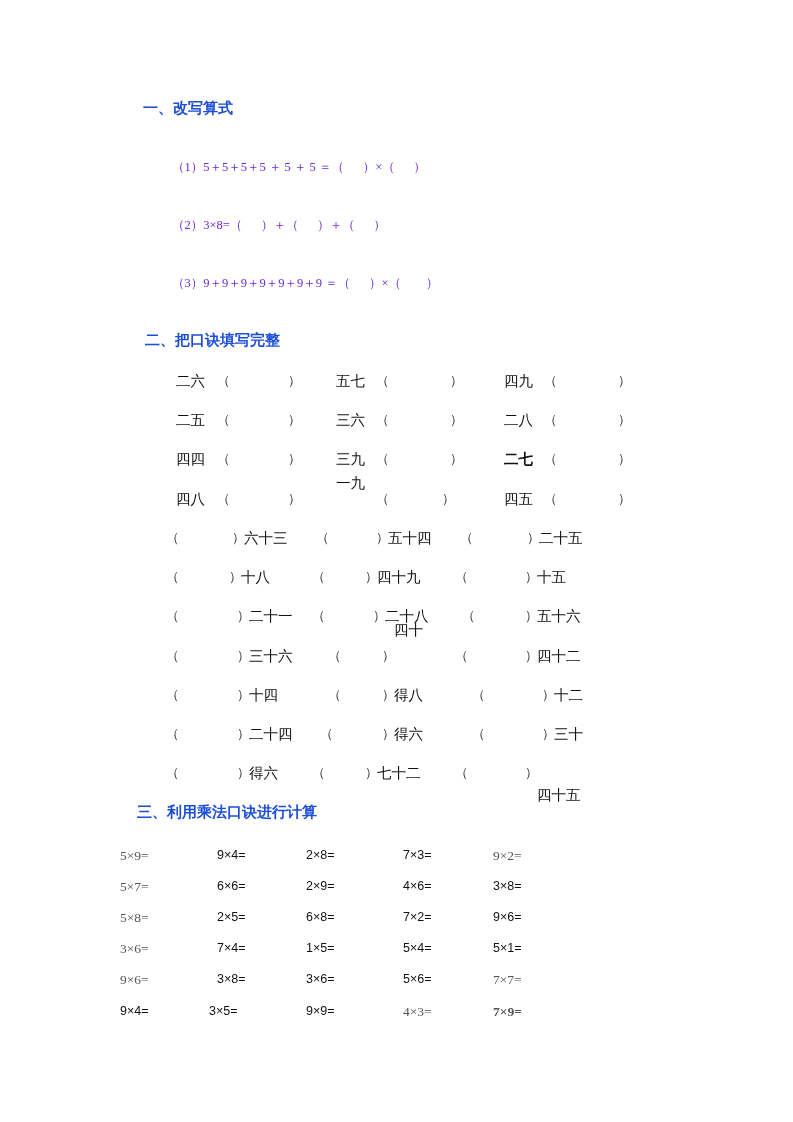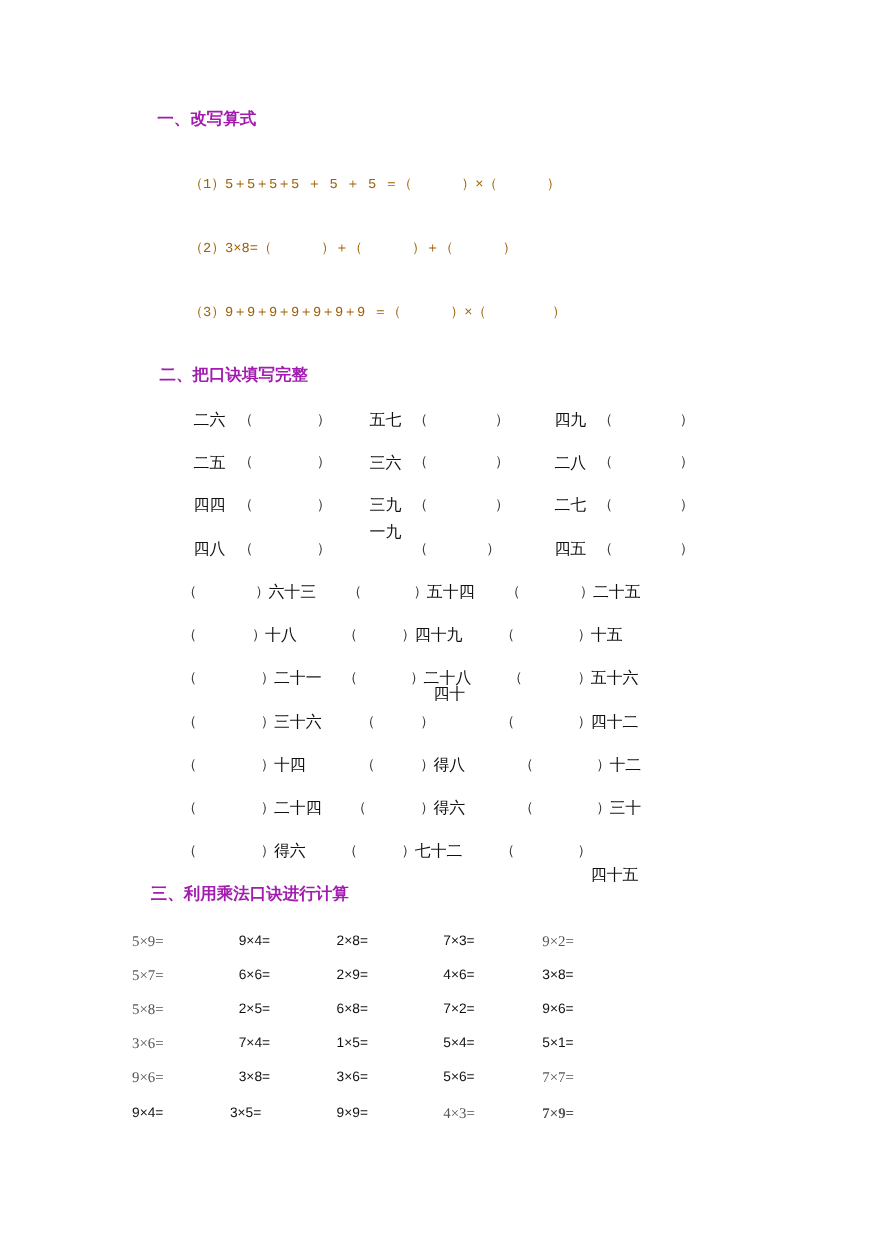--- a/index.html
+++ b/index.html
@@ -1,20 +1,20 @@
 <!DOCTYPE html>
 <html><head>
 <meta charset="utf-8">
 <style>
   html, body { margin: 0; padding: 0; background: #ffffff; }
   body { width: 793px; height: 1122px; position: relative; overflow: hidden;
          font-family: "DejaVu Sans", "Liberation Sans", sans-serif; color: #111; }
   .abs { position: absolute; white-space: pre; }
-  .h { font-weight: bold; font-size: 15px; color: #a21caf; }
-  .eq { font-family: Liberation Mono, monospace; font-size: 12.5px; color: #a16207; }
+  .h { font-weight: bold; font-size: 15px; color: #1d4ed8; }
+  .eq { font-family: Liberation Serif, serif; font-size: 12.5px; color: #6d28d9; }
   .fill { font-size: 14.5px; color: #111; }
   .paren { font-size: 13px; color: #333; }
   .calc { font-size: 12.5px; }
   .calc.serif { font-family: "Liberation Serif", "DejaVu Serif", serif; color: #555; font-size: 13.5px; }
   .calc.sans { font-family: "Liberation Sans", "DejaVu Sans", sans-serif; color: #111; }
 </style>
 </head>
 <body>
 
 <div class="abs h" style="left:143px; top:99px;">一、改写算式</div>
@@ -43,21 +43,21 @@
     <span class="abs paren" style="left: 450px; top: 411px;">）</span>
     <span class="abs fill" style="left: 504px; top: 411px;">二八</span>
     <span class="abs paren" style="left: 544px; top: 411px;">（</span>
     <span class="abs paren" style="left: 618px; top: 411px;">）</span>
     <span class="abs fill" style="left: 176px; top: 450px; text-align: right;">四四</span>
     <span class="abs paren" style="left: 217px; top: 450px;">（</span>
     <span class="abs paren" style="left: 288px; top: 450px;">）</span>
     <span class="abs fill" style="left: 336px; top: 450px;">三九</span>
     <span class="abs paren" style="left: 376px; top: 450px;">（</span>
     <span class="abs paren" style="left: 450px; top: 450px;">）</span>
-    <span class="abs fill" style="left: 504px; top: 450px;">二七</span>
+    <span class="abs fill" style="left: 504px; top: 450px; font-weight: bold;">二七</span>
     <span class="abs paren" style="left: 544px; top: 450px;">（</span>
     <span class="abs paren" style="left: 618px; top: 450px;">）</span>
     <span class="abs fill" style="left: 176px; top: 490px;">四八</span>
     <span class="abs paren" style="left: 217px; top: 490px;">（</span>
     <span class="abs paren" style="left: 288px; top: 490px;">）</span>
     <span class="abs fill" style="left: 336px; top: 474px;">一九</span>
     <span class="abs paren" style="left: 376px; top: 490px;">（</span>
     <span class="abs paren" style="left: 442px; top: 490px;">）</span>
     <span class="abs fill" style="left: 504px; top: 490px;">四五</span>
     <span class="abs paren" style="left: 544px; top: 490px;">（</span>

